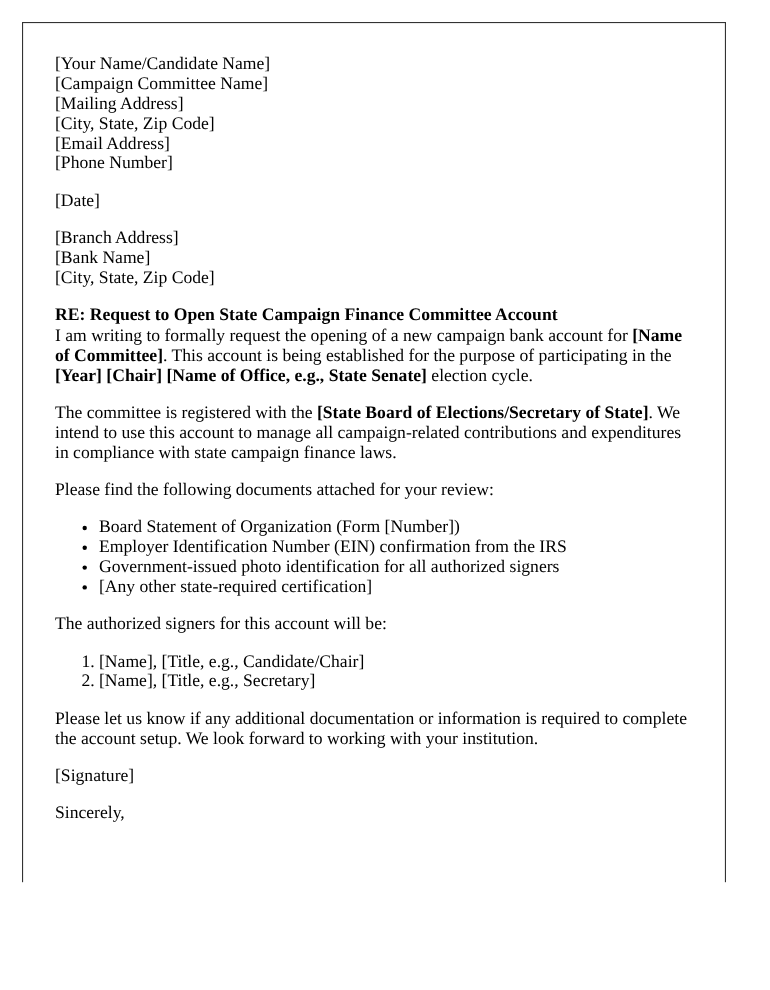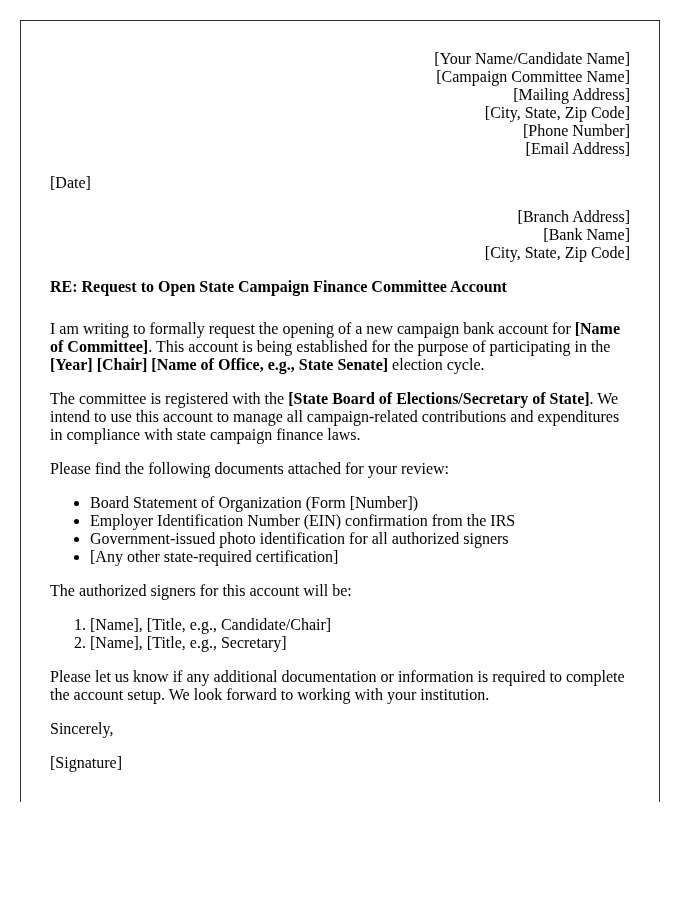--- a/index.html
+++ b/index.html
@@ -23,42 +23,42 @@
       width: 640px;
       height: 782px;
       border-top: 1px solid #333;
       border-left: 1px solid #333;
       border-right: 1px solid #333;
       box-sizing: border-box;
       padding: 29px 29px 0 29px;
       line-height: 18px;
     }
     .block { margin: 0 0 16px 0; }
-    .line { display: block; text-align: right; }
-    .subject { font-weight: bold; margin-bottom: 24px; }
+    .line { display: block; }
+    .subject { font-weight: bold; margin-bottom: 1px; }
     p { margin: 0 0 16px 0; }
     b { font-weight: bold; }
     ul, ol {
       margin: 0 0 16px 0;
       padding-left: 40px;
     }
     li { line-height: 18px; }
   </style>
 </head>
 <body>
 
 <div class="page">
 
   <div class="block">
     <span class="line">[Your Name/Candidate Name]</span>
     <span class="line">[Campaign Committee Name]</span>
     <span class="line">[Mailing Address]</span>
     <span class="line">[City, State, Zip Code]</span>
+    <span class="line">[Email Address]</span>
     <span class="line">[Phone Number]</span>
-    <span class="line">[Email Address]</span>
   </div>
 
   <div class="block">[Date]</div>
 
   <div class="block">
     <span class="line">[Branch Address]</span>
     <span class="line">[Bank Name]</span>
     <span class="line">[City, State, Zip Code]</span>
   </div>
 
@@ -80,16 +80,16 @@
 
   <p>The authorized signers for this account will be:</p>
 
   <ol>
     <li>[Name], [Title, e.g., Candidate/Chair]</li>
     <li>[Name], [Title, e.g., Secretary]</li>
   </ol>
 
   <p>Please let us know if any additional documentation or information is required to complete the account setup. We look forward to working with your institution.</p>
 
+  <p>[Signature]</p>
+
   <p>Sincerely,</p>
-
-  <p>[Signature]</p>
 </div>
 
 </body></html>

